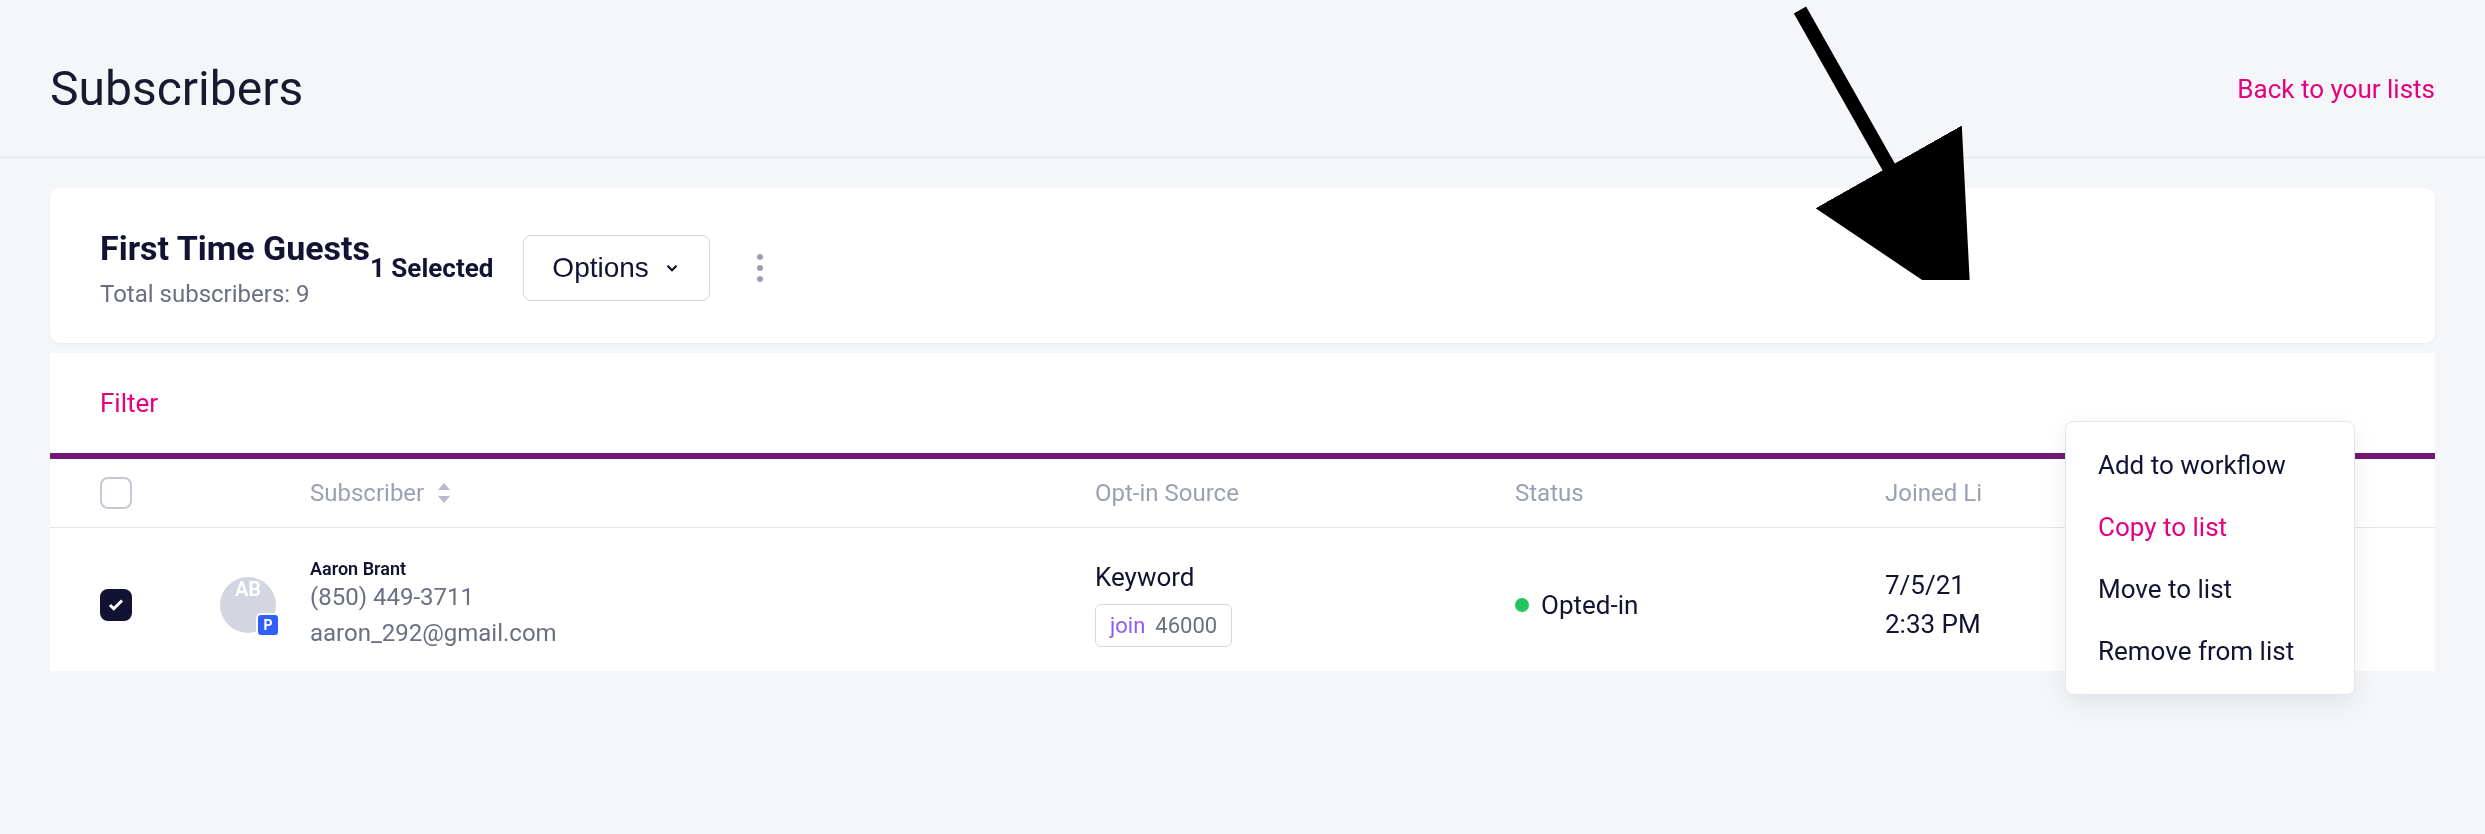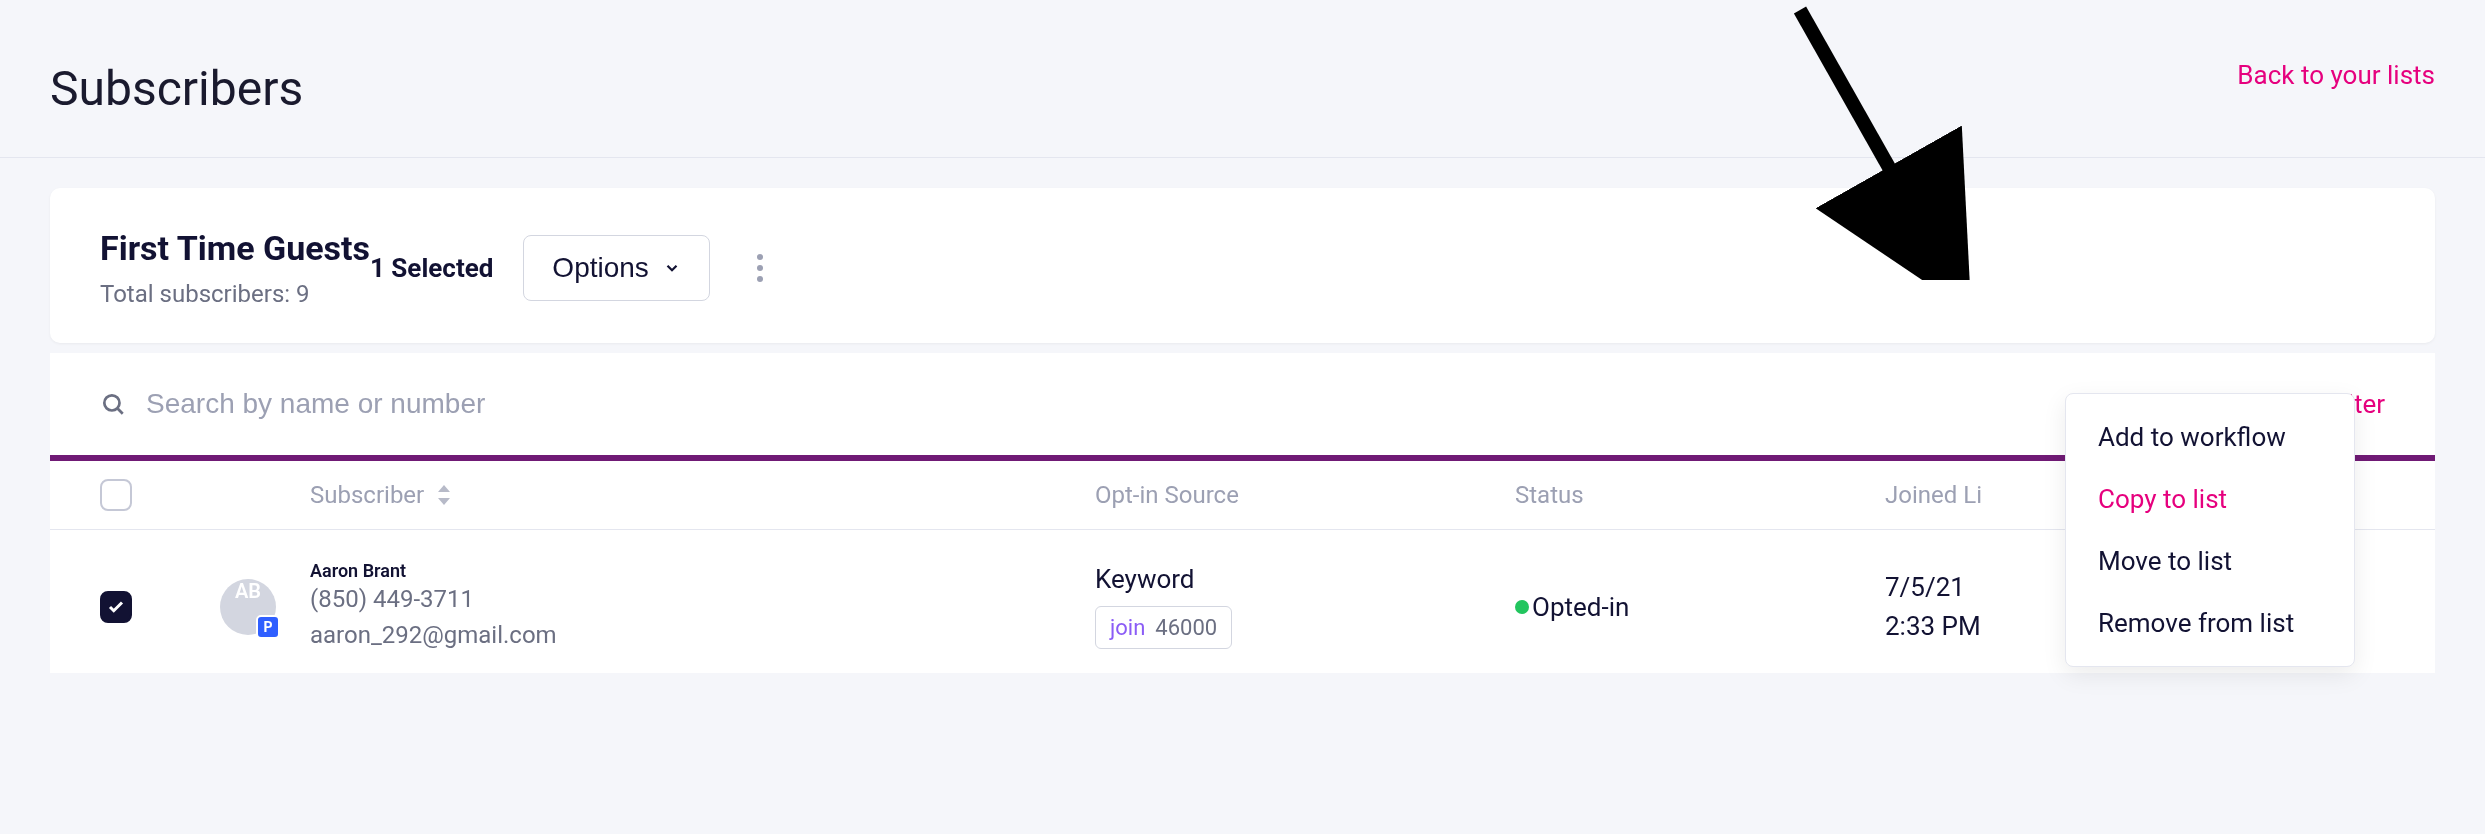--- a/index.html
+++ b/index.html
@@ -8,20 +8,21 @@
   background: #f5f6fa;
   color: #1a1a2e;
   width: 2485px;
   height: 834px;
   position: relative;
   overflow: hidden;
 }
 .page-header {
   display: flex;
   justify-content: space-between;
+  align-items: center;
   padding: 60px 50px 40px 50px;
   border-bottom: 1px solid #e4e6ef;
 }
 .page-title {
   font-size: 48px;
   font-weight: 400;
   color: #1a1a2e;
 }
 .back-link {
   color: #e6007e;
@@ -163,27 +164,27 @@
 .optin-source-label { font-size: 26px; color: #121233; margin-bottom: 12px; }
 .keyword-pill {
   display: inline-flex; gap: 10px;
   border: 1px solid #d3d6e0;
   border-radius: 6px;
   padding: 8px 14px;
   font-size: 22px;
   color: #6b6f82;
 }
 .keyword-pill .kw { color: #8b5cf6; }
-.status-cell { display: flex; align-items: center; gap: 3px; font-size: 26px; color: #121233; }
+.status-cell { display: flex; align-items: center; gap: 12px; font-size: 26px; color: #121233; }
 .status-dot { width: 14px; height: 14px; border-radius: 50%; background: #22c55e; }
 .joined-cell { font-size: 26px; color: #121233; line-height: 1.5; }
 .row-more { color: #b7bac8; cursor: pointer; display: flex; justify-content: center; }
 .dropdown {
   position: absolute;
-  top: 40px;
+  top: 68px;
   right: 80px;
   width: 290px;
   background: #fff;
   border: 1px solid #e4e6ef;
   border-radius: 8px;
   box-shadow: 0 8px 24px rgba(0,0,0,0.08);
   padding: 12px 0;
   z-index: 10;
 }
 .dropdown-item {
@@ -245,27 +246,20 @@
 <div class="table-area">
 
   <div class="dropdown">
     <div class="dropdown-item">Add to workflow</div>
     <div class="dropdown-item accent">Copy to list</div>
     <div class="dropdown-item">Move to list</div>
     <div class="dropdown-item">Remove from list</div>
   </div>
 
   <div class="search-row">
-    <div class="search-wrap">
-      <svg class="search-icon" width="26" height="26" viewBox="0 0 24 24" fill="none" stroke="#6b6f82" stroke-width="2.5">
-          <circle cx="11" cy="11" r="7"></circle>
-          <line x1="21" y1="21" x2="16.2" y2="16.2"></line>
-        </svg>
-      <input class="search-input" type="text" placeholder="Search by name or number" style="">
-    </div>
     <a class="filter-link">Filter</a>
   </div>
 
   <div class="thead">
     <div>
       <div class="checkbox"></div>
     </div>
     <div></div>
     <div class="th-subscriber">
       <span>Subscriber</span>

